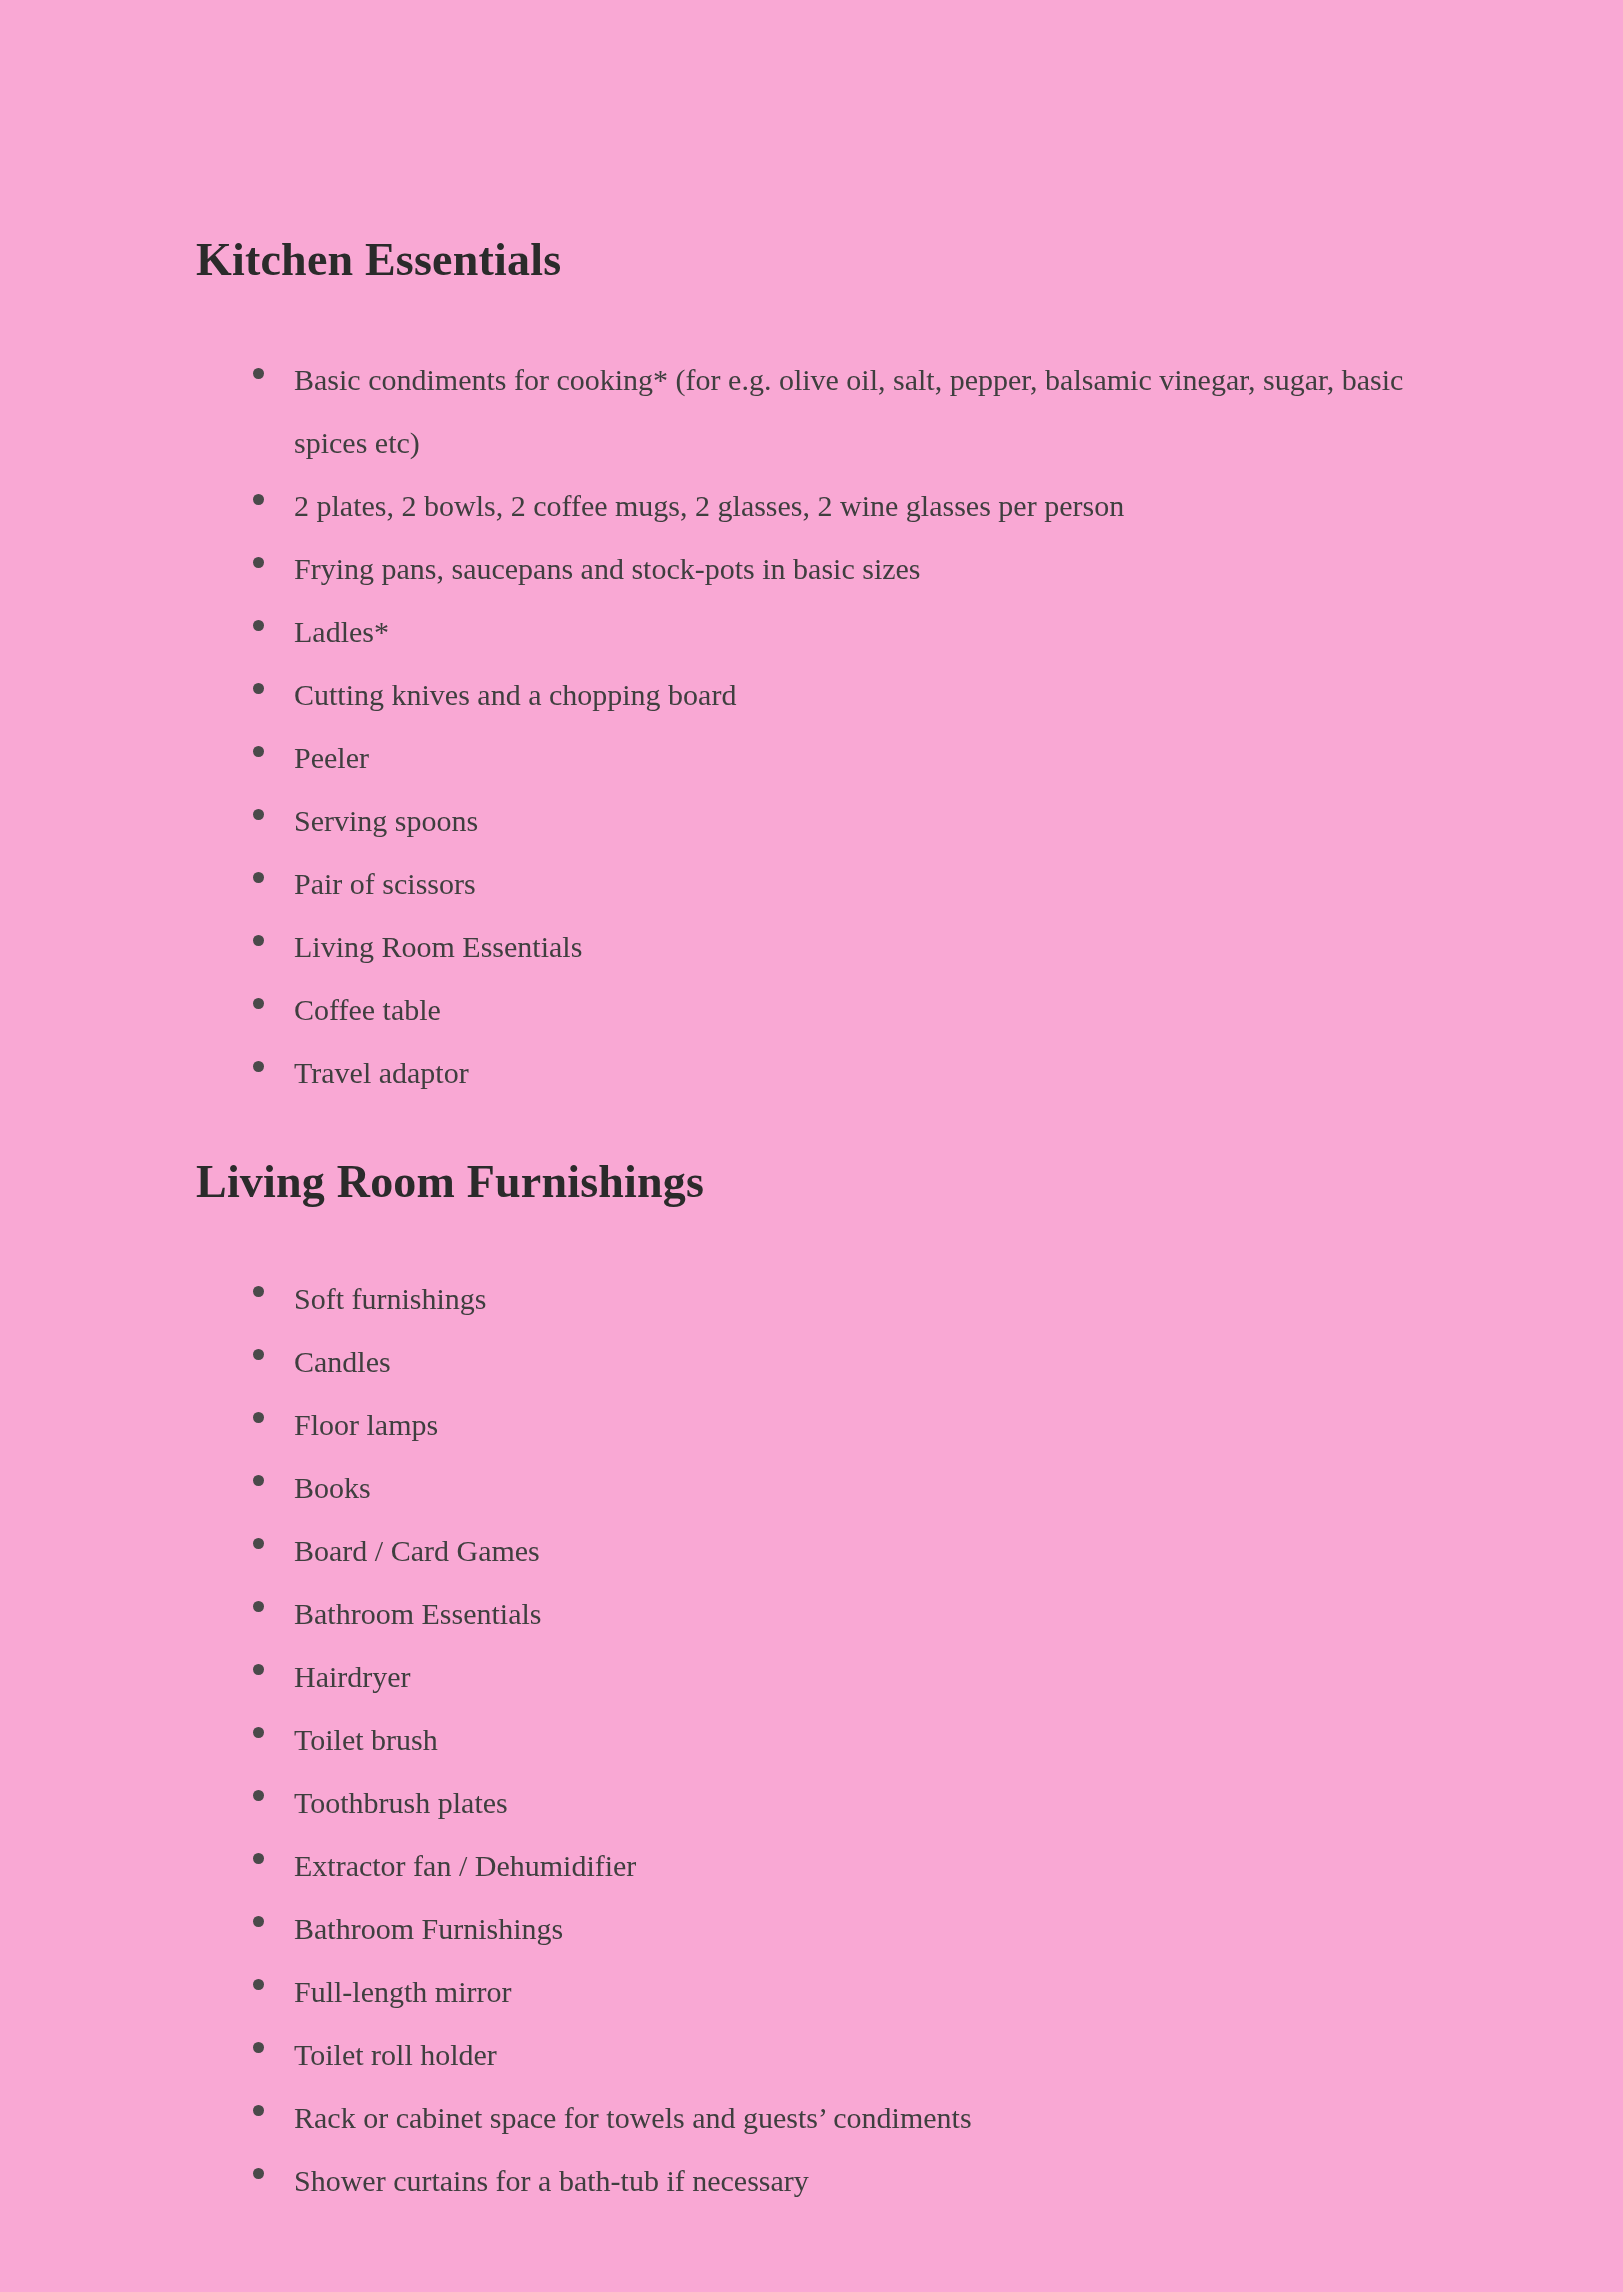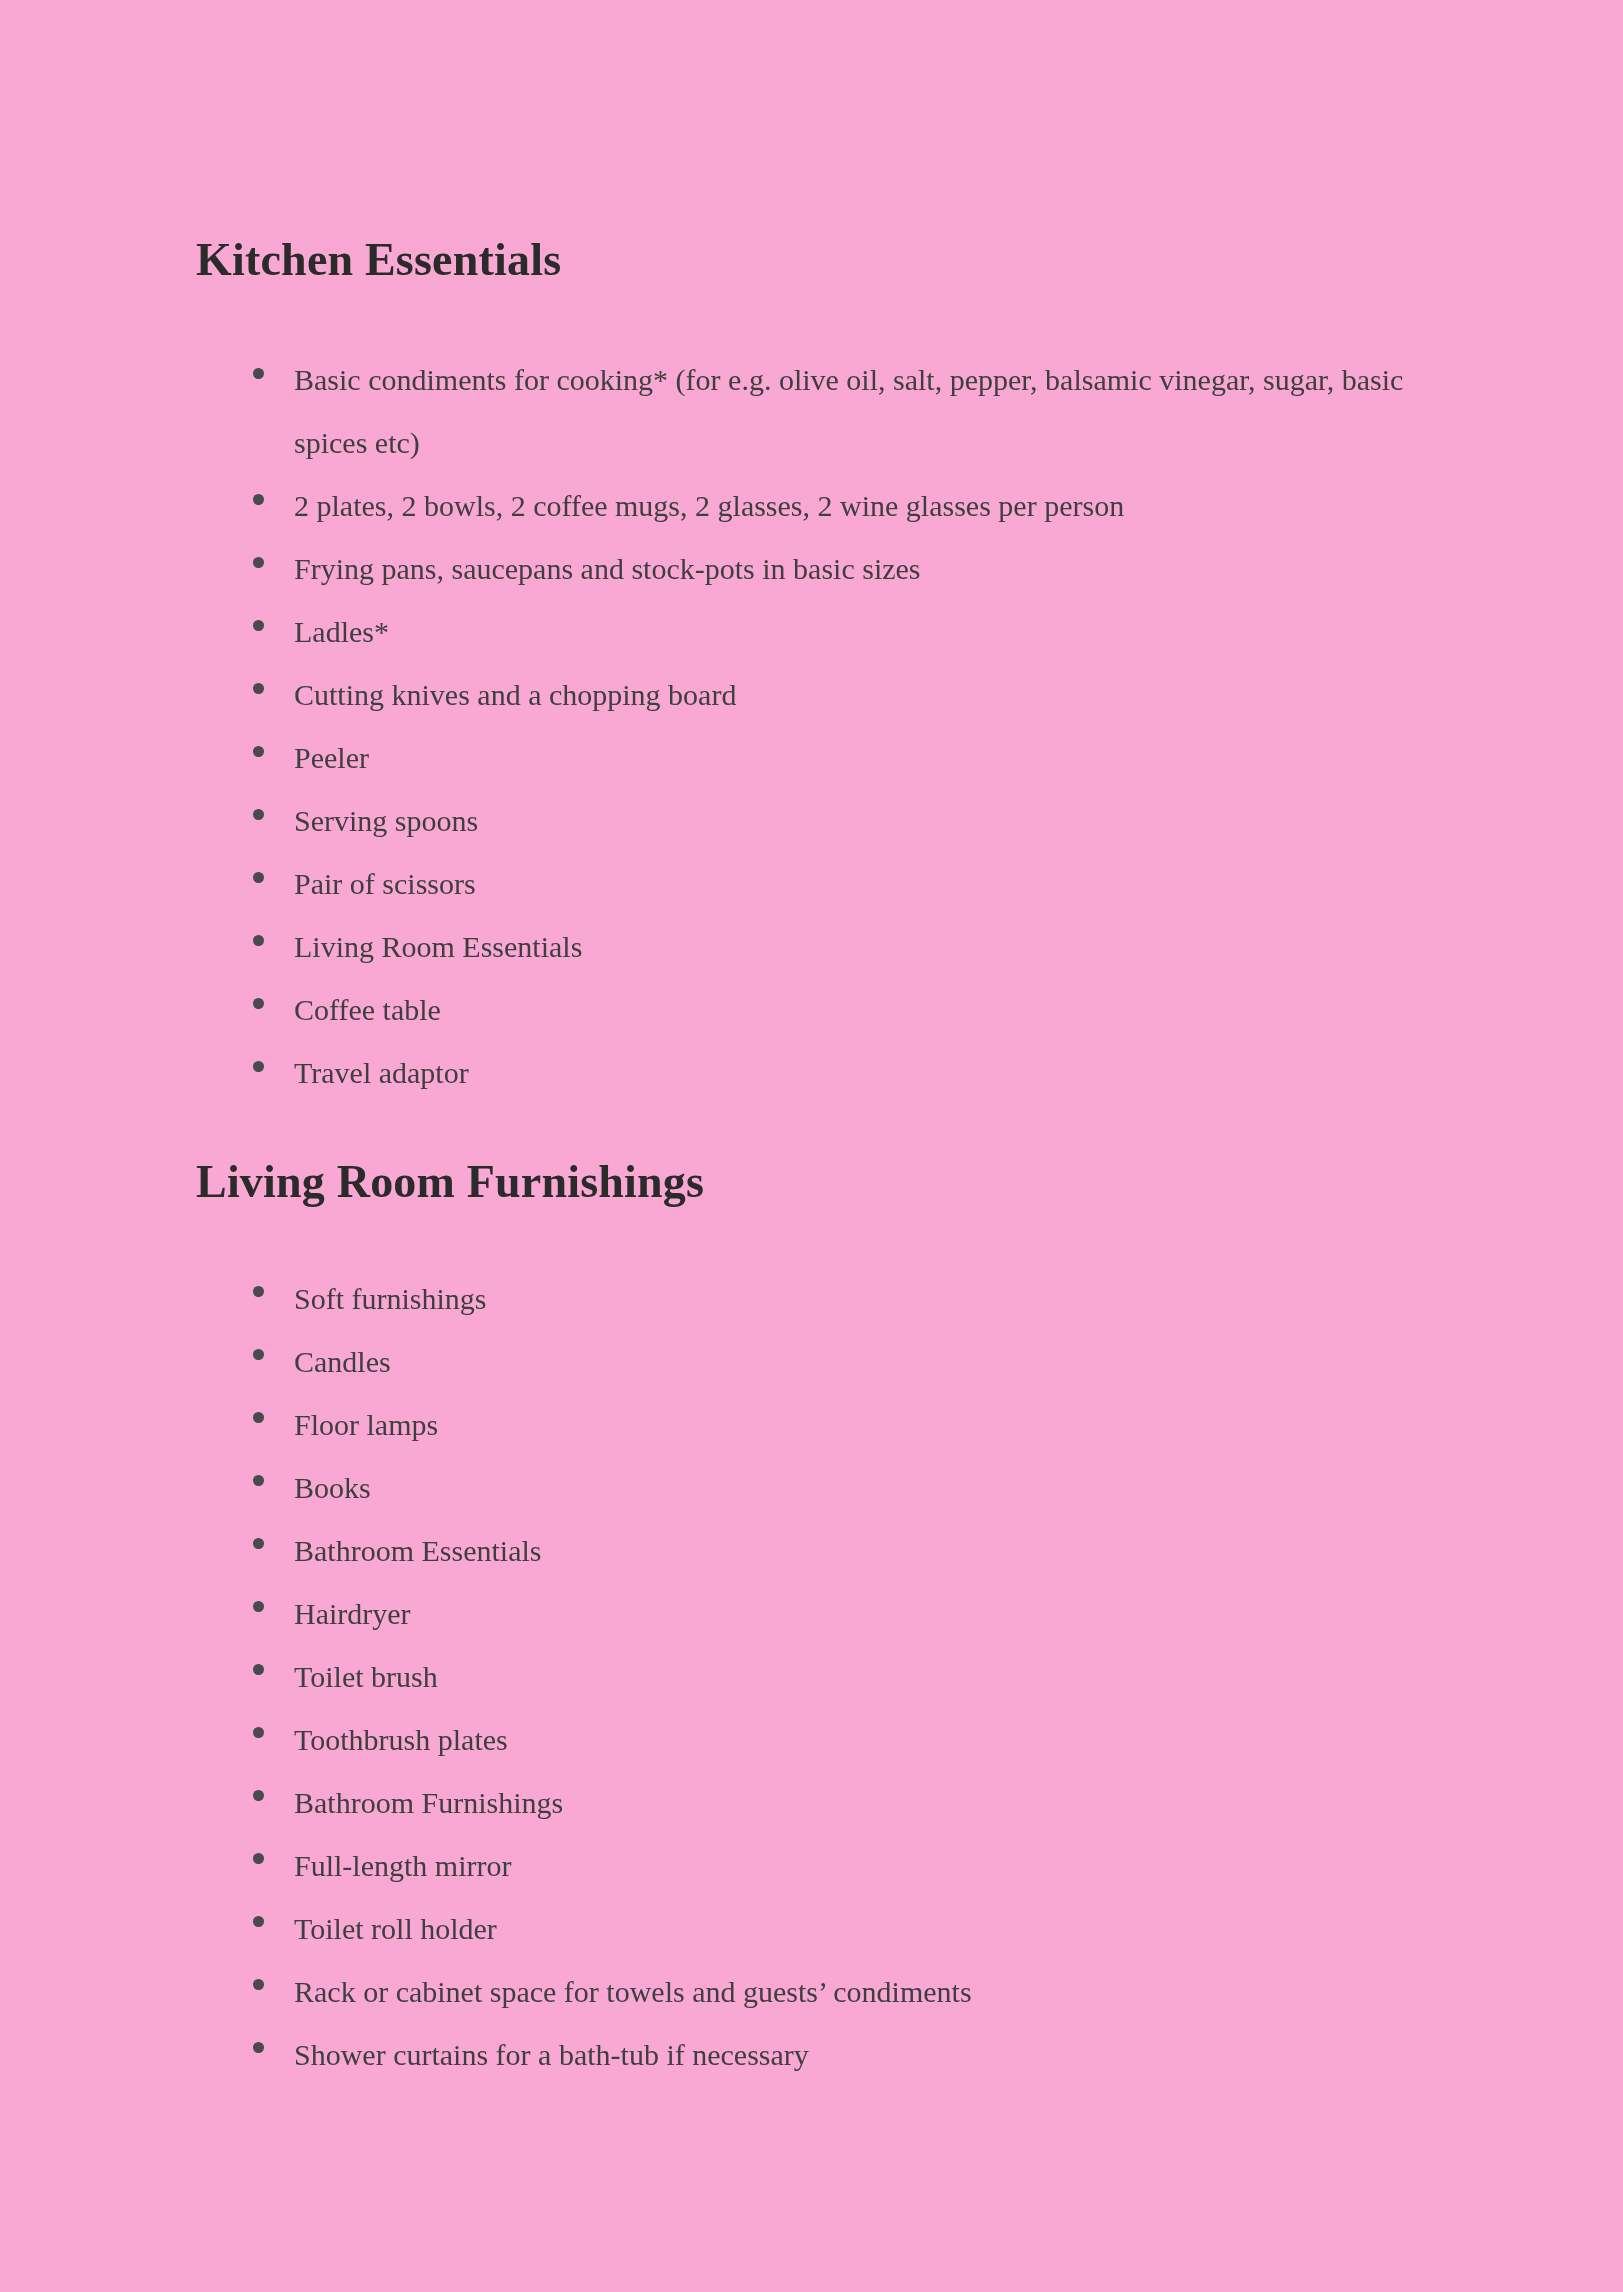--- a/index.html
+++ b/index.html
@@ -158,33 +158,41 @@
         <li>
           <span class="bullet-marker"></span>
           <span class="item-text">Floor lamps</span>
         </li>
         <li>
           <span class="bullet-marker"></span>
           <span class="item-text">Books</span>
         </li>
         <li>
           <span class="bullet-marker"></span>
+          <span class="item-text">Board / Card Games</span>
+        </li>
+        <li>
+          <span class="bullet-marker"></span>
           <span class="item-text">Bathroom Essentials</span>
         </li>
         <li>
           <span class="bullet-marker"></span>
           <span class="item-text">Hairdryer</span>
         </li>
         <li>
           <span class="bullet-marker"></span>
           <span class="item-text">Toilet brush</span>
         </li>
         <li>
           <span class="bullet-marker"></span>
           <span class="item-text">Toothbrush plates</span>
+        </li>
+        <li>
+          <span class="bullet-marker"></span>
+          <span class="item-text">Extractor fan / Dehumidifier</span>
         </li>
         <li>
           <span class="bullet-marker"></span>
           <span class="item-text">Bathroom Furnishings</span>
         </li>
         <li>
           <span class="bullet-marker"></span>
           <span class="item-text">Full-length mirror</span>
         </li>
         <li>

